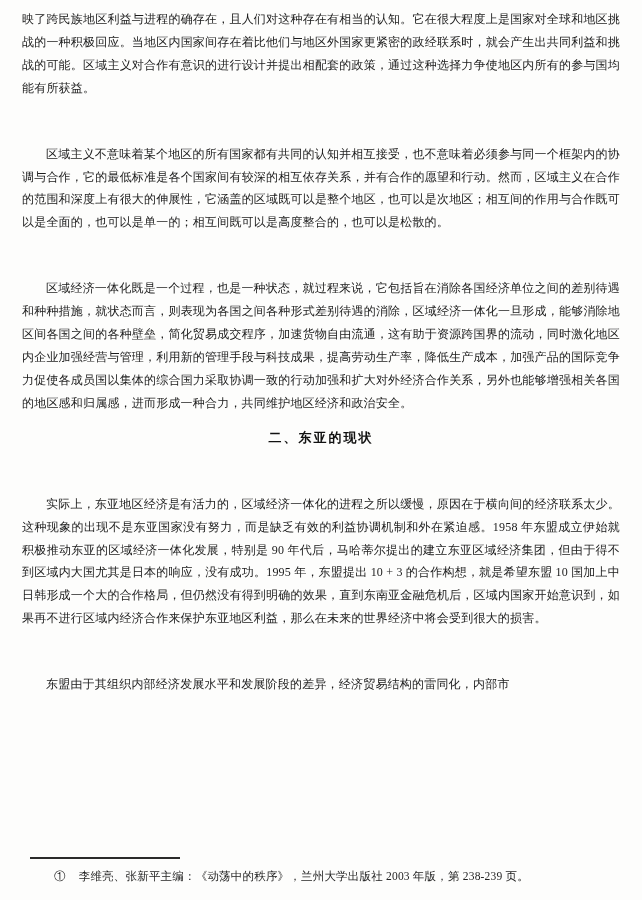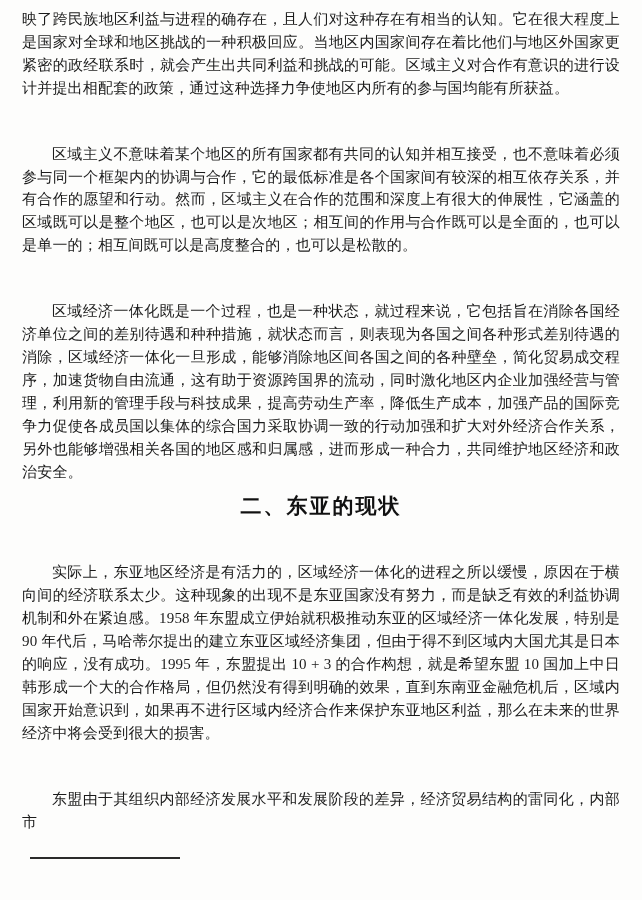--- a/index.html
+++ b/index.html
@@ -19,33 +19,33 @@
     box-sizing: border-box;
   }
   .body-text {
     position: absolute;
     top: 8px;
     left: 22px;
     right: 22px;
   }
   .para {
     margin: 0;
-    font-size: 15px;
+    font-size: 12px;
     line-height: 22.9px;
     text-align: justify;
     text-justify: inter-character;
     letter-spacing: 0.2px;
   }
   .para.indent {
     text-indent: 2em;
     margin-top: 43px;
   }
   .heading {
     margin: 11px 0 13px 0;
-    font-size: 21px;
+    font-size: 13px;
     font-weight: bold;
     text-align: center;
     letter-spacing: 2px;
     line-height: 24px;
     color: #111;
   }
   .footnote-area {
     position: absolute;
     left: 30px;
     right: 30px;
@@ -79,15 +79,18 @@
     <p class="para indent">区域经济一体化既是一个过程，也是一种状态，就过程来说，它包括旨在消除各国经济单位之间的差别待遇和种种措施，就状态而言，则表现为各国之间各种形式差别待遇的消除，区域经济一体化一旦形成，能够消除地区间各国之间的各种壁垒，简化贸易成交程序，加速货物自由流通，这有助于资源跨国界的流动，同时激化地区内企业加强经营与管理，利用新的管理手段与科技成果，提高劳动生产率，降低生产成本，加强产品的国际竞争力促使各成员国以集体的综合国力采取协调一致的行动加强和扩大对外经济合作关系，另外也能够增强相关各国的地区感和归属感，进而形成一种合力，共同维护地区经济和政治安全。</p>
 
     <h2 class="heading">二、东亚的现状</h2>
 
     <p class="para indent">实际上，东亚地区经济是有活力的，区域经济一体化的进程之所以缓慢，原因在于横向间的经济联系太少。这种现象的出现不是东亚国家没有努力，而是缺乏有效的利益协调机制和外在紧迫感。1958 年东盟成立伊始就积极推动东亚的区域经济一体化发展，特别是 90 年代后，马哈蒂尔提出的建立东亚区域经济集团，但由于得不到区域内大国尤其是日本的响应，没有成功。1995 年，东盟提出 10 + 3 的合作构想，就是希望东盟 10 国加上中日韩形成一个大的合作格局，但仍然没有得到明确的效果，直到东南亚金融危机后，区域内国家开始意识到，如果再不进行区域内经济合作来保护东亚地区利益，那么在未来的世界经济中将会受到很大的损害。</p>
     <p class="para indent">东盟由于其组织内部经济发展水平和发展阶段的差异，经济贸易结构的雷同化，内部市</p>
   </div>
 
   <div class="footnote-area">
     <div class="footnote-rule"></div>
+    <p class="footnote-line">
+      <span class="fn-marker">①</span><span>李维亮、张新平主编：《动荡中的秩序》，兰州大学出版社 2003 年版，第 238-239 页。</span>
+    </p>
   </div>
 
 </div>
 
 </body></html>

